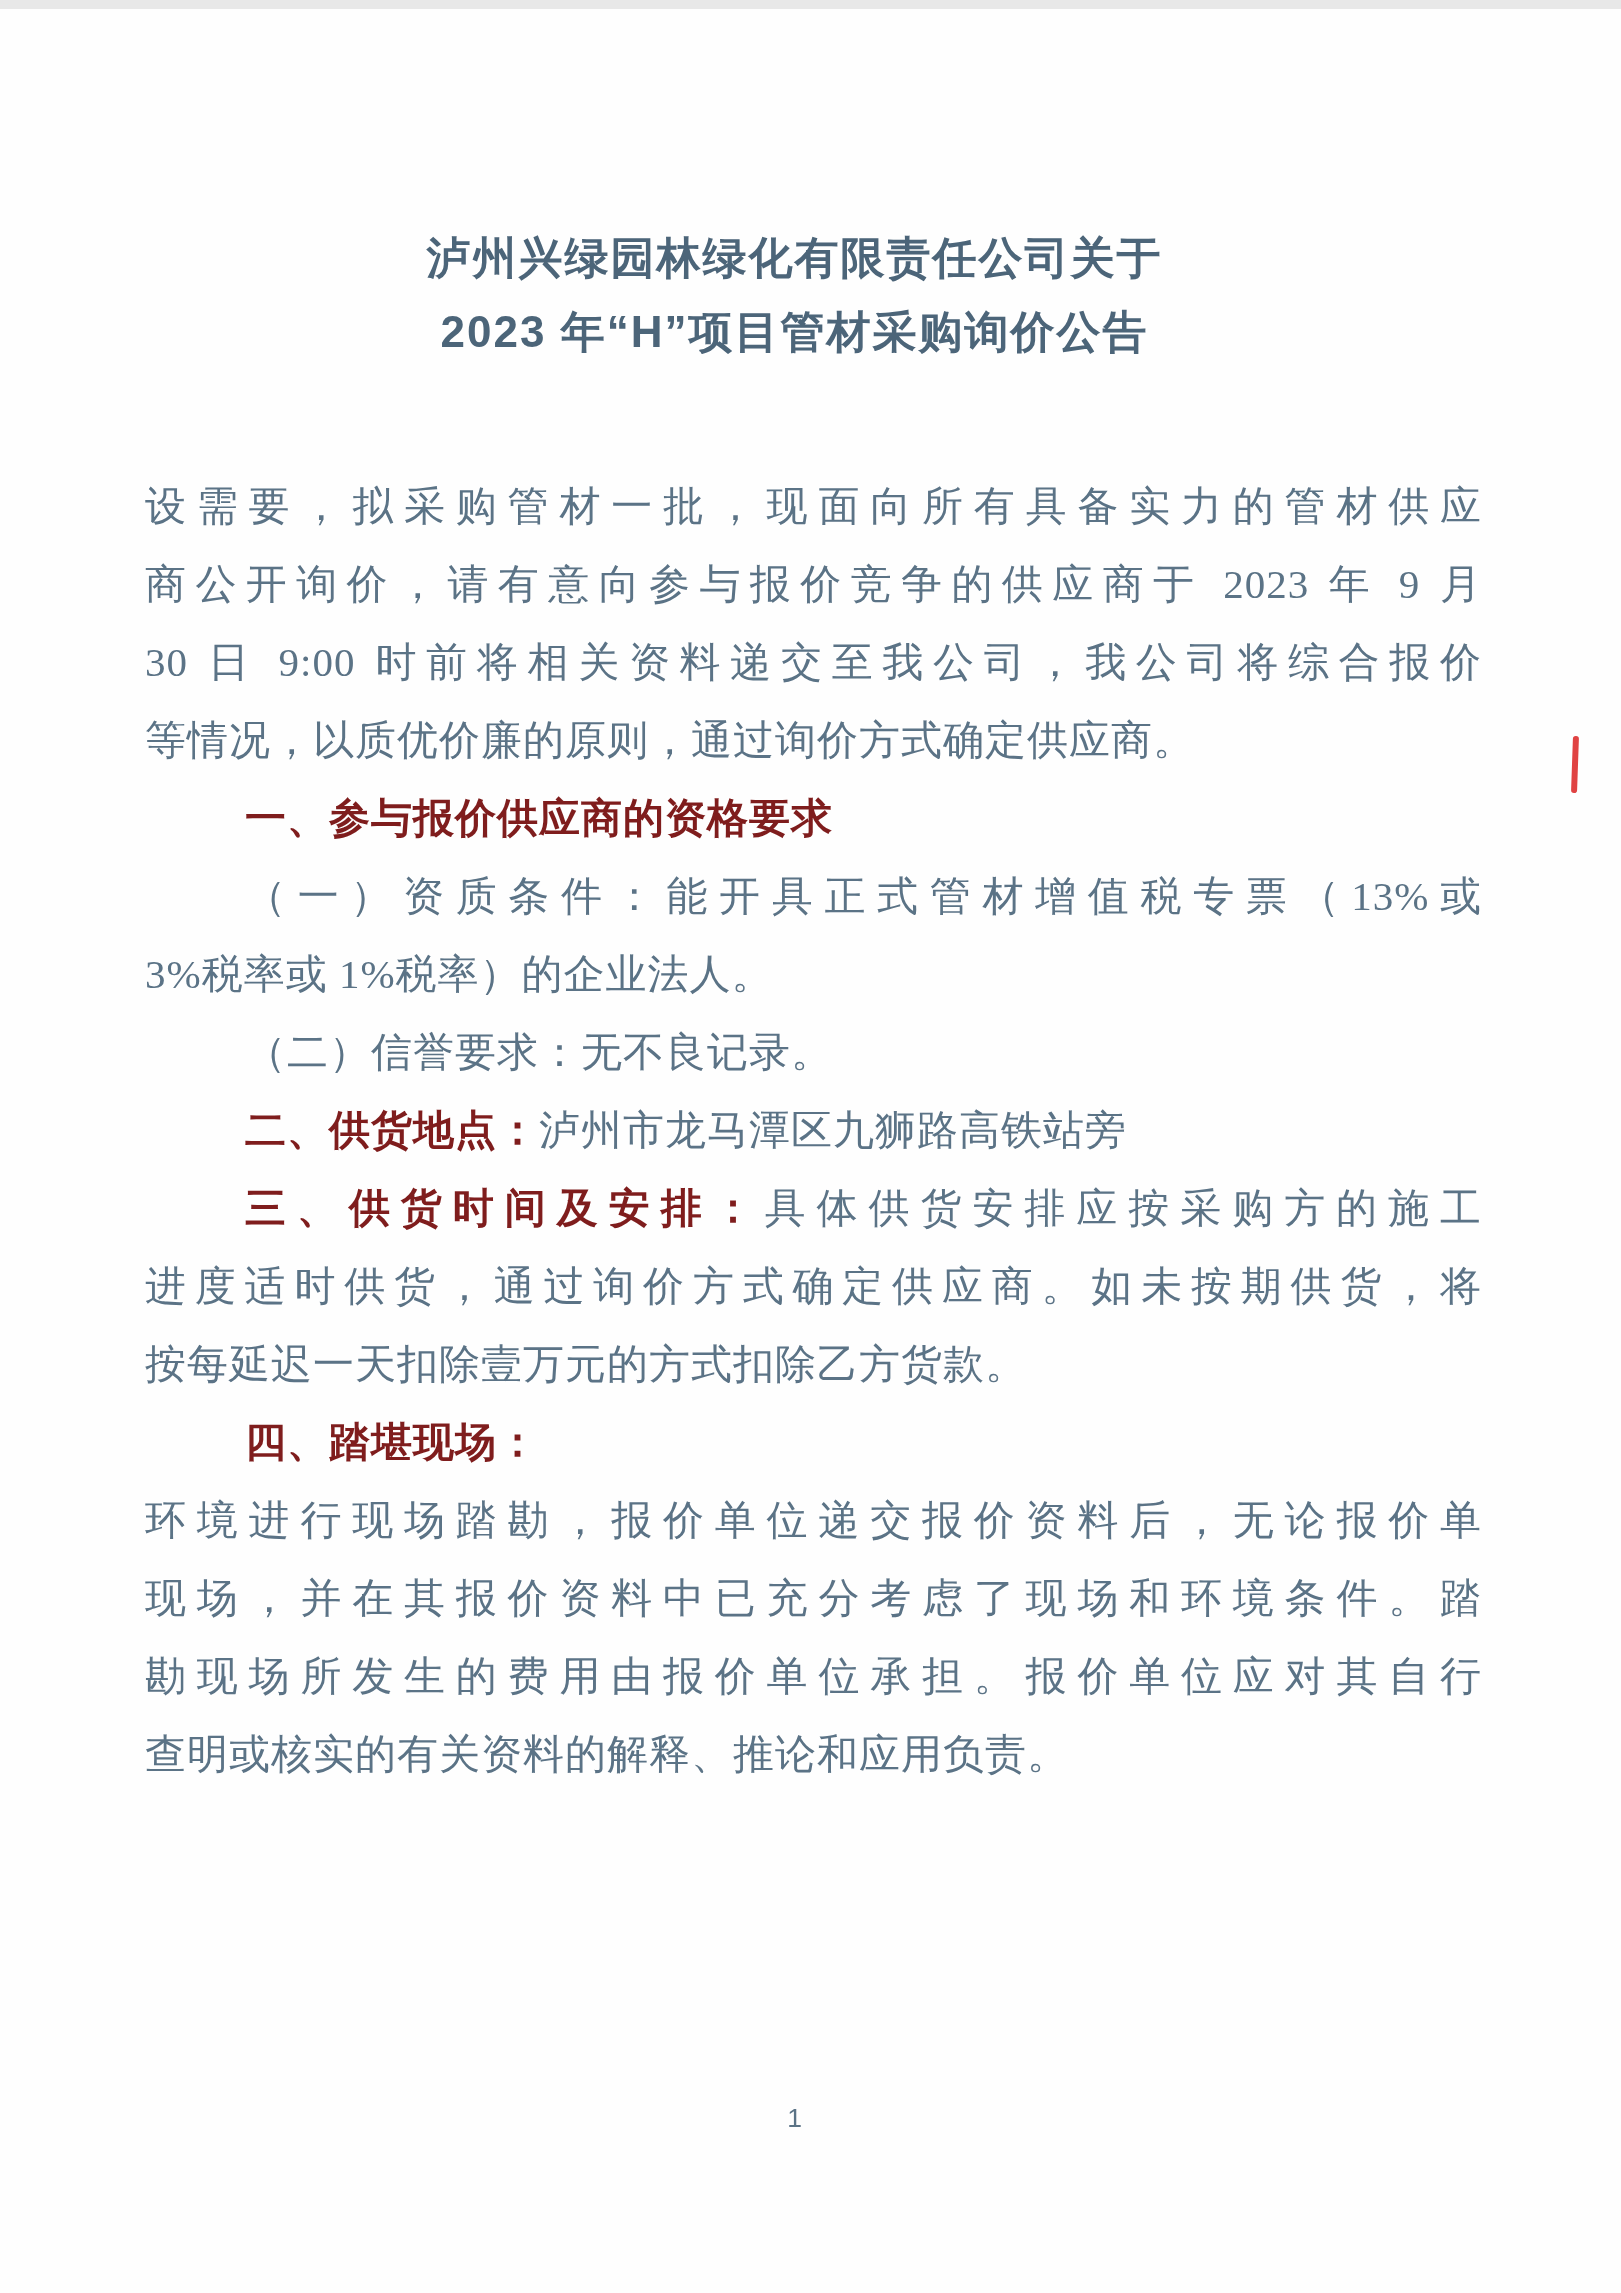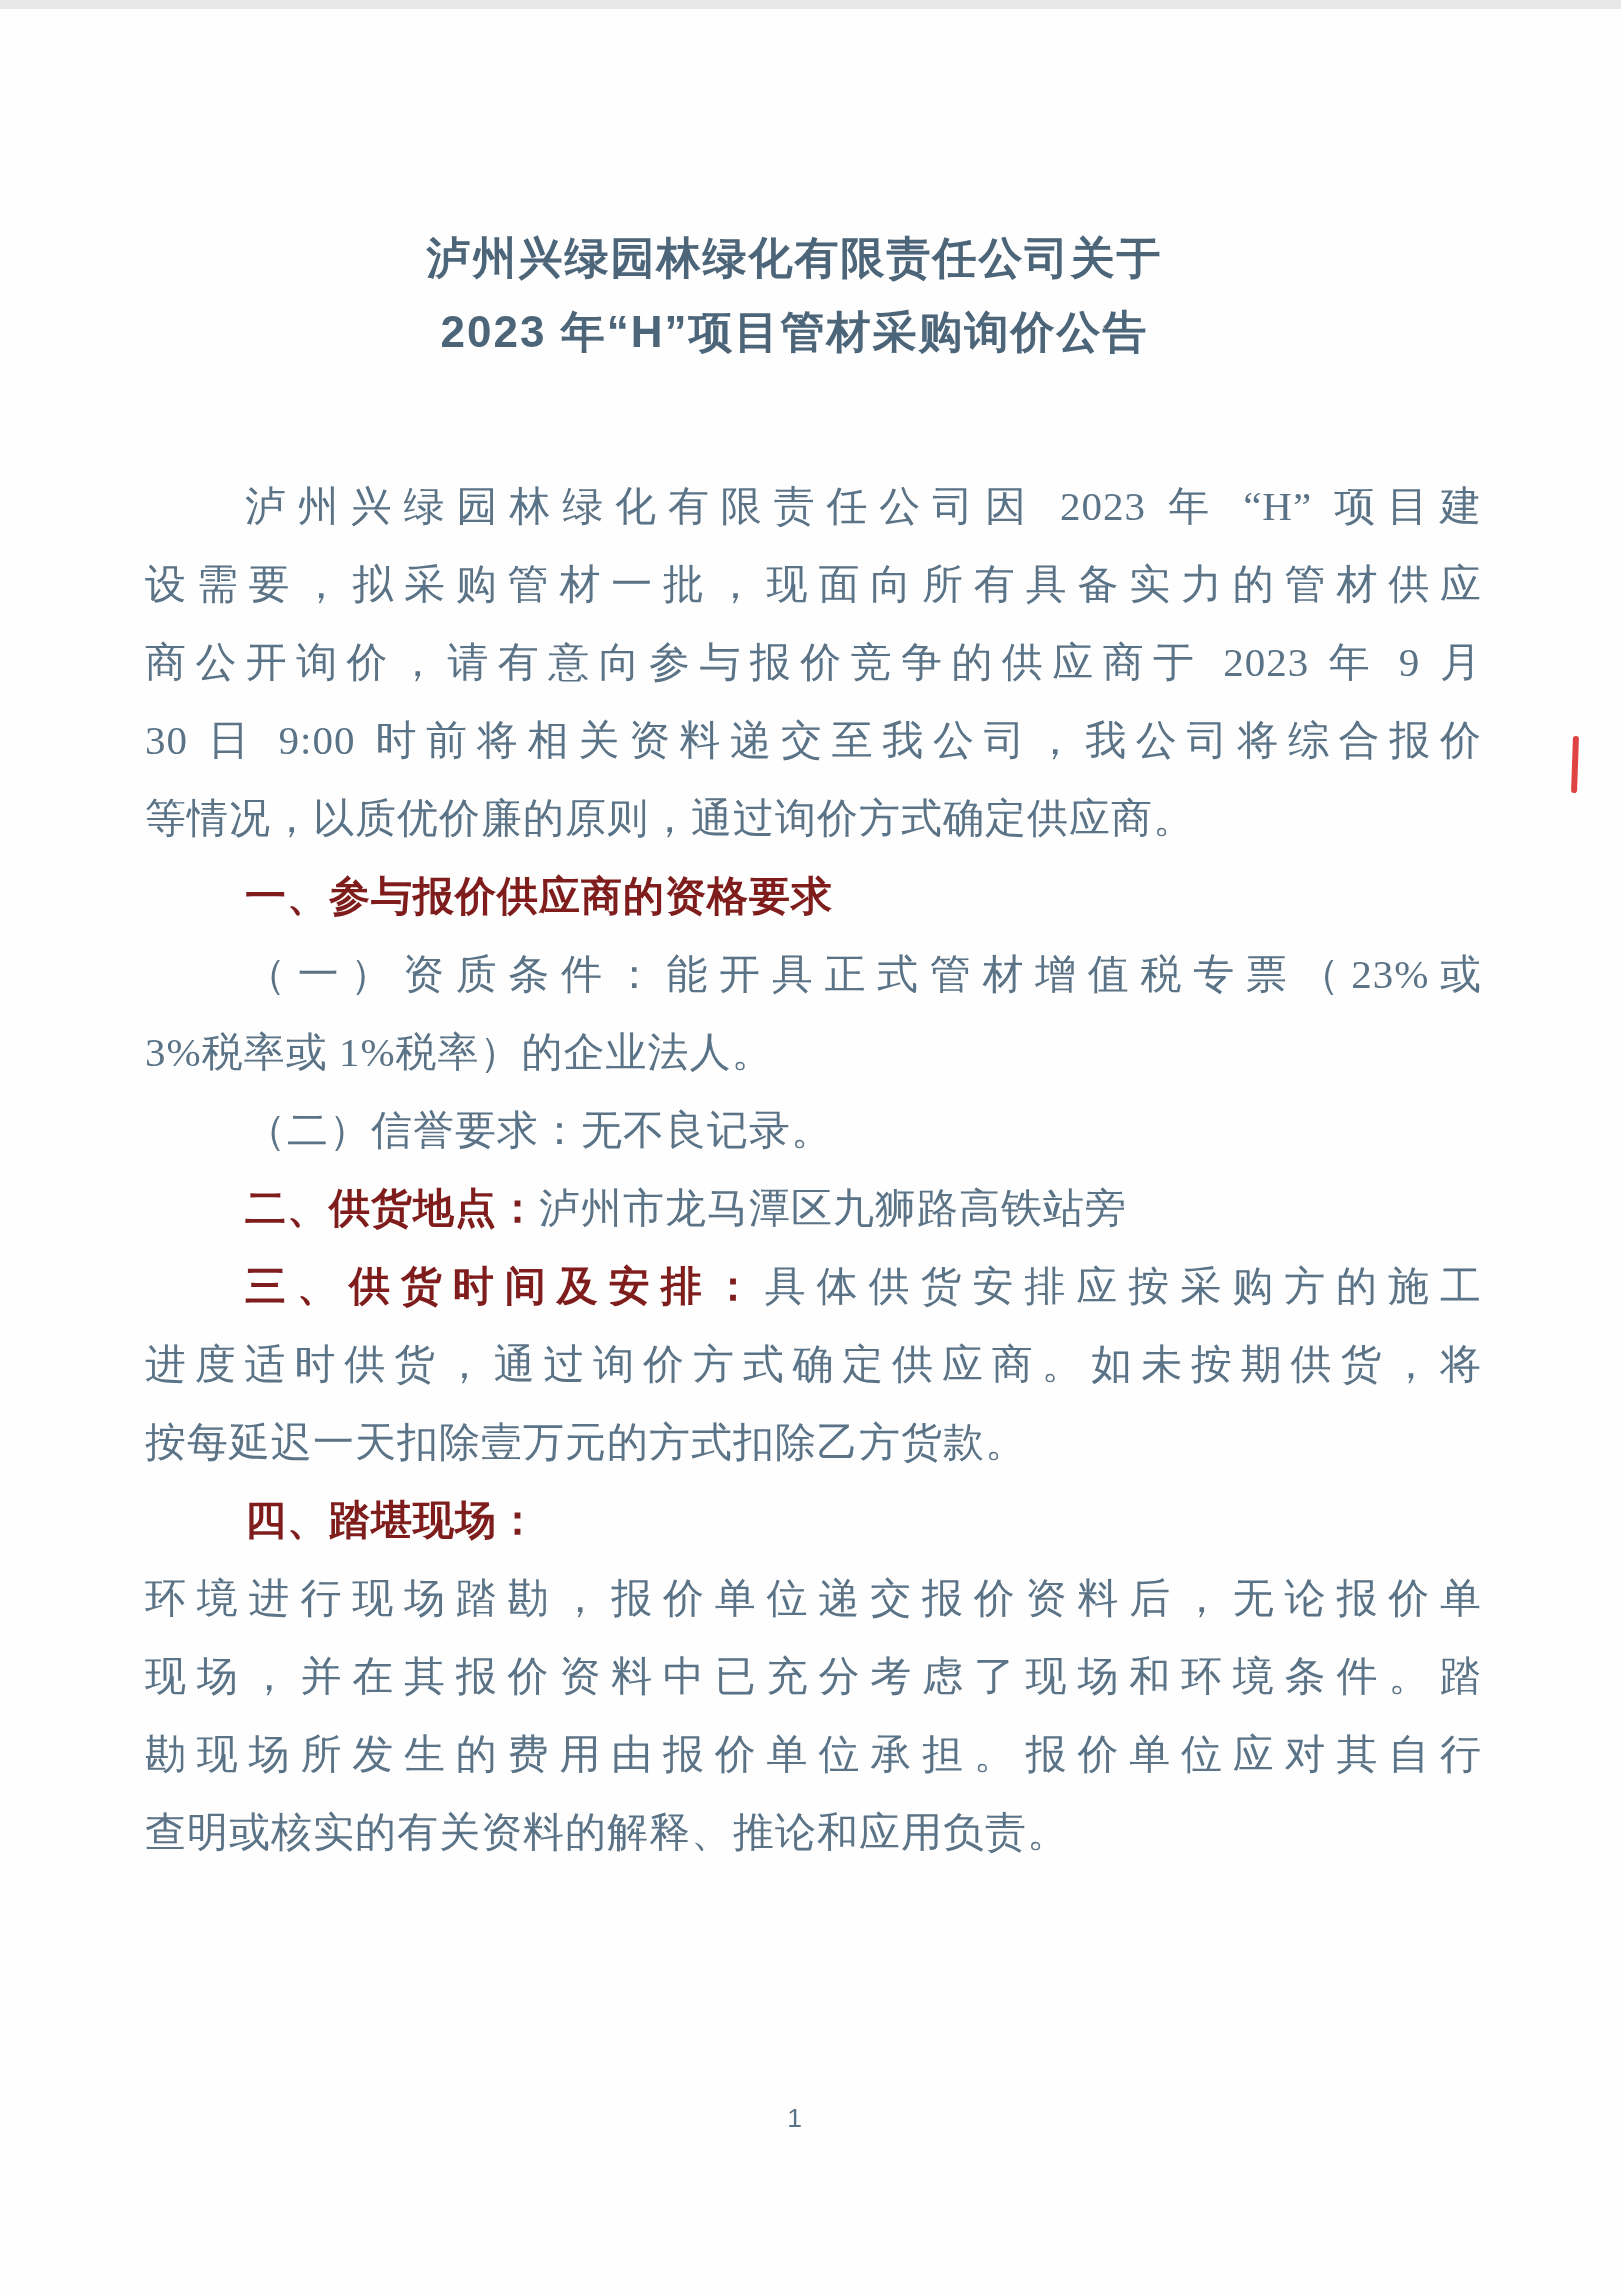--- a/index.html
+++ b/index.html
@@ -75,27 +75,26 @@
 </head>
 <body>
 
 <div class="page">
   <div class="titles">
     <div class="title-line">泸州兴绿园林绿化有限责任公司关于</div>
     <div class="title-line">2023 年“H”项目管材采购询价公告</div>
   </div>
 
   <div class="body-text" id="doc-body">
-      <div class="line fill indent"><span class="seg">泸州兴绿园林绿化有限责任公司因 2023 年 “H” 项目建</span></div>
       <div class="line fill"><span class="seg">设需要，拟采购管材一批，现面向所有具备实力的管材供应</span></div>
       <div class="line fill"><span class="seg">商公开询价，请有意向参与报价竞争的供应商于 2023 年 9 月</span></div>
       <div class="line fill"><span class="seg">30 日 9:00 时前将相关资料递交至我公司，我公司将综合报价</span></div>
       <div class="line"><span class="seg">等情况，以质优价廉的原则，通过询价方式确定供应商。</span></div>
       <div class="line indent"><span class="seg bold">一、参与报价供应商的资格要求</span></div>
-      <div class="line fill indent"><span class="seg">（一）资质条件：能开具正式管材增值税专票（23%或</span></div>
+      <div class="line fill indent"><span class="seg">（一）资质条件：能开具正式管材增值税专票（13%或</span></div>
       <div class="line"><span class="seg">3%税率或 1%税率）的企业法人。</span></div>
       <div class="line indent"><span class="seg">（二）信誉要求：无不良记录。</span></div>
       <div class="line indent"><span class="seg bold">二、供货地点：</span><span class="seg">泸州市龙马潭区九狮路高铁站旁</span></div>
       <div class="line fill indent"><span class="seg bold">三、供货时间及安排：</span><span class="seg">具体供货安排应按采购方的施工</span></div>
       <div class="line fill"><span class="seg">进度适时供货，通过询价方式确定供应商。如未按期供货，将</span></div>
       <div class="line"><span class="seg">按每延迟一天扣除壹万元的方式扣除乙方货款。</span></div>
       <div class="line indent"><span class="seg bold">四、踏堪现场：</span></div>
       <div class="line fill"><span class="seg">环境进行现场踏勘，报价单位递交报价资料后，无论报价单</span></div>
       <div class="line fill"><span class="seg">现场，并在其报价资料中已充分考虑了现场和环境条件。踏</span></div>
       <div class="line fill"><span class="seg">勘现场所发生的费用由报价单位承担。报价单位应对其自行</span></div>

